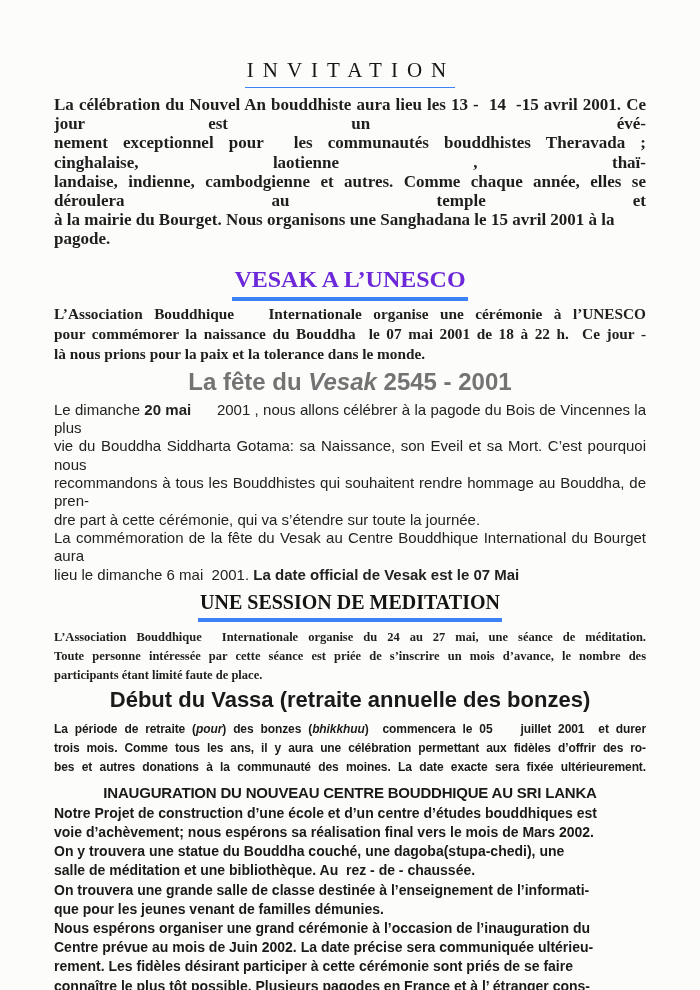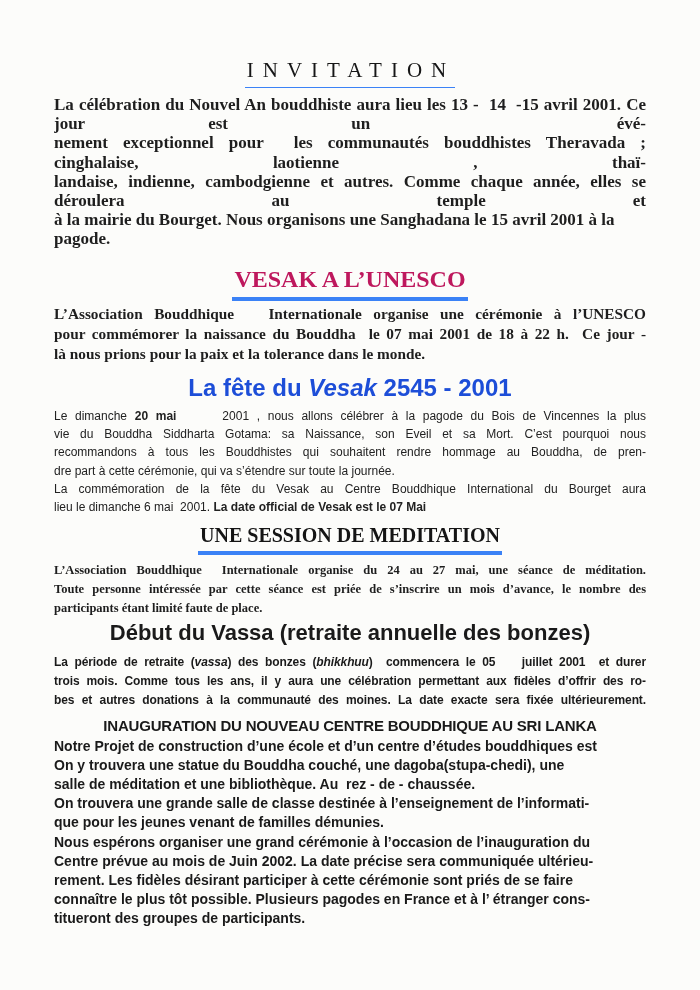--- a/index.html
+++ b/index.html
@@ -24,36 +24,36 @@
   .title-invitation {
     margin-top: 56px;
     font-family: "Liberation Serif", serif;
     font-size: 21px; line-height: 28px;
     font-weight: normal;
     color: #161616;
   }
   .title-invitation .hline { border-bottom-width: 1.5px; letter-spacing: 9px; padding-bottom: 3px; padding-right: 0; }
 
   .h-nouvelle { margin-top: 8px; font-size: 22px; line-height: 28px; font-weight: bold; color: #141414; }
-  .h-vesak    { margin-top: 14px; font-size: 24px; line-height: 32px; font-weight: bold; color: #be185d; }
-  .h-fete     { margin-top: 6px; font-family: "Liberation Sans", sans-serif; font-size: 24px; line-height: 33px; font-weight: bold; color: #1d4ed8; text-align: center; }
+  .h-vesak    { margin-top: 14px; font-size: 24px; line-height: 32px; font-weight: bold; color: #6d28d9; }
+  .h-fete     { font-family: "Liberation Sans", sans-serif; font-size: 24px; line-height: 33px; font-weight: bold; color: #737373; text-align: center; }
   .h-session  { margin-top: 5px; font-size: 20px; line-height: 27px; font-weight: bold; color: #141414; }
   .h-vassa    { font-family: "Liberation Sans", sans-serif; font-size: 22px; line-height: 30px; font-weight: bold; color: #1a1a1a; }
   .h-inaug    { margin-top: 5px; font-family: "Liberation Sans", sans-serif; font-size: 15px; line-height: 21px; font-weight: bold; letter-spacing: -0.2px; color: #1a1a1a; }
 
   
   .para { }
   .tline { white-space: pre-wrap; overflow: hidden; }
   .tline.just { text-align: justify; text-align-last: justify; text-justify: inter-word; }
   .b { font-weight: bold; }
   .i { font-style: italic; }
 
   .p1 { margin-top: 7px;  font-family: "Liberation Serif", serif; font-weight: bold; font-size: 17px; line-height: 19.2px; }
   .p2 { margin-top: 3px;  font-family: "Liberation Serif", serif; font-weight: bold; font-size: 15.3px; line-height: 20.4px; }
-  .p3 { margin-top: 3px;  font-family: "Liberation Sans", sans-serif; font-weight: normal; font-size: 12px; line-height: 18.3px; color: #222; }
+  .p3 { margin-top: 3px;  font-family: "Liberation Sans", sans-serif; font-weight: normal; font-size: 15px; line-height: 18.3px; color: #222; }
   .p4 { margin-top: 6px;  font-family: "Liberation Serif", serif; font-weight: bold; font-size: 12.5px; line-height: 19px; }
   .p5 { margin-top: 5px;  font-family: "Liberation Sans", sans-serif; font-weight: bold; font-size: 12px; line-height: 19px; letter-spacing: -0.1px; color: #1a1a1a; }
   .p6 { margin-top: 1px;  font-family: "Liberation Sans", sans-serif; font-weight: bold; font-size: 14px; line-height: 19.2px; color: #1a1a1a; }
 </style>
 </head>
 <body>
 
 <div class="page">
 
   <div class="hwrap title-invitation">
@@ -103,32 +103,33 @@
         <div class="tline just"><span>Toute personne intéressée par cette séance est priée de s’inscrire un mois d’avance, le nombre des</span></div>
         <div class="tline"><span>participants étant limité faute de place.</span></div>
       </div>
   </section>
 
   <section>
     <div class="hwrap h-vassa">
       <span>Début du Vassa (retraite annuelle des bonzes)</span>
     </div>
     <div class="para p5">
-        <div class="tline just"><span>La période de retraite (</span><span class="i">vassa</span><span>) des bonzes (</span><span class="i">bhikkhuu</span><span>)  commencera le 05    juillet 2001  et durer</span></div>
+        <div class="tline just"><span>La période de retraite (</span><span class="i">pour</span><span>) des bonzes (</span><span class="i">bhikkhuu</span><span>)  commencera le 05    juillet 2001  et durer</span></div>
         <div class="tline just"><span>trois mois. Comme tous les ans, il y aura une célébration permettant aux fidèles d’offrir des ro-</span></div>
         <div class="tline just"><span>bes et autres donations à la communauté des moines. La date exacte sera fixée ultérieurement.</span></div>
       </div>
   </section>
 
   <section>
     <div class="hwrap h-inaug">
       <span>INAUGURATION DU NOUVEAU CENTRE  BOUDDHIQUE AU SRI LANKA</span>
     </div>
     <div class="para p6">
         <div class="tline"><span>Notre Projet de construction d’une école et d’un centre d’études bouddhiques est</span></div>
+        <div class="tline"><span>voie d’achèvement; nous espérons sa réalisation final vers le mois de Mars 2002.</span></div>
         <div class="tline"><span>On y trouvera une statue du Bouddha couché, une dagoba(stupa-chedi), une</span></div>
         <div class="tline"><span>salle de méditation et une bibliothèque. Au  rez - de - chaussée.</span></div>
         <div class="tline"><span>On trouvera une grande salle de classe destinée à l’enseignement de l’informati-</span></div>
         <div class="tline"><span>que pour les jeunes venant de familles démunies.</span></div>
         <div class="tline"><span>Nous espérons organiser une grand cérémonie à l’occasion de l’inauguration du</span></div>
         <div class="tline"><span>Centre prévue au mois de Juin 2002. La date précise sera communiquée ultérieu-</span></div>
         <div class="tline"><span>rement. Les fidèles désirant participer à cette cérémonie sont priés de se faire</span></div>
         <div class="tline"><span>connaître le plus tôt possible. Plusieurs pagodes en France et à l’ étranger cons-</span></div>
         <div class="tline"><span>titueront des groupes de participants.</span></div>
       </div>

